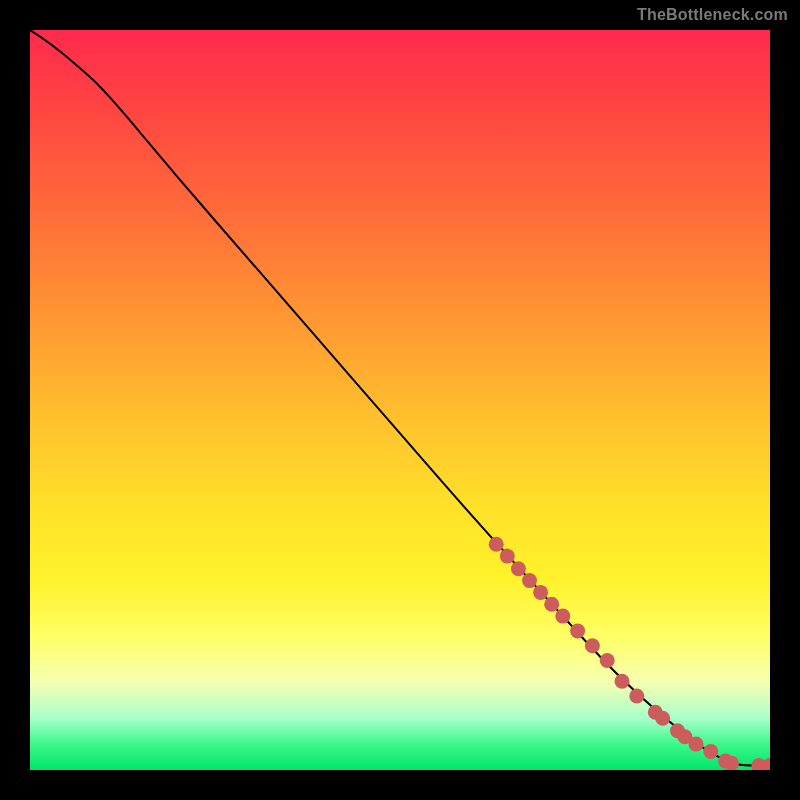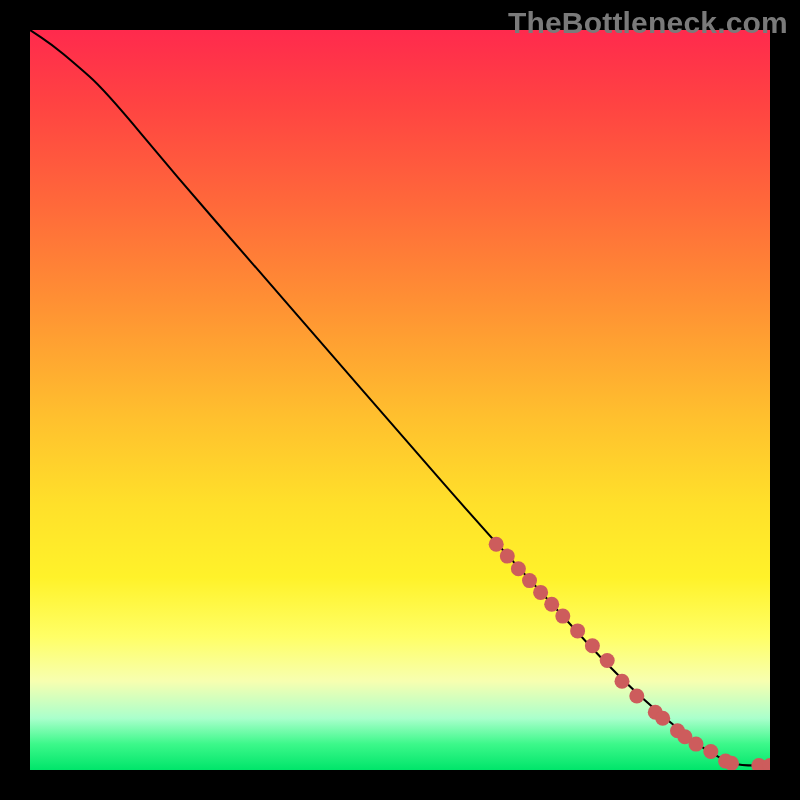--- a/index.html
+++ b/index.html
@@ -42,21 +42,21 @@
       #f7ffb0 88%,
       #aaffcc 93%,
       #3cf88a 96.5%,
       #00e56a 100%
     );
   }
   .watermark {
     position: absolute;
     top: 6px;
     right: 12px;
-    font-size: 30px;
+    font-size: 16px;
     font-weight: 600;
     color: #7a7a7a;
     letter-spacing: 0.2px;
     user-select: none;
   }
   svg.overlay {
     position: absolute;
     inset: 0;
     width: 100%;
     height: 100%;

